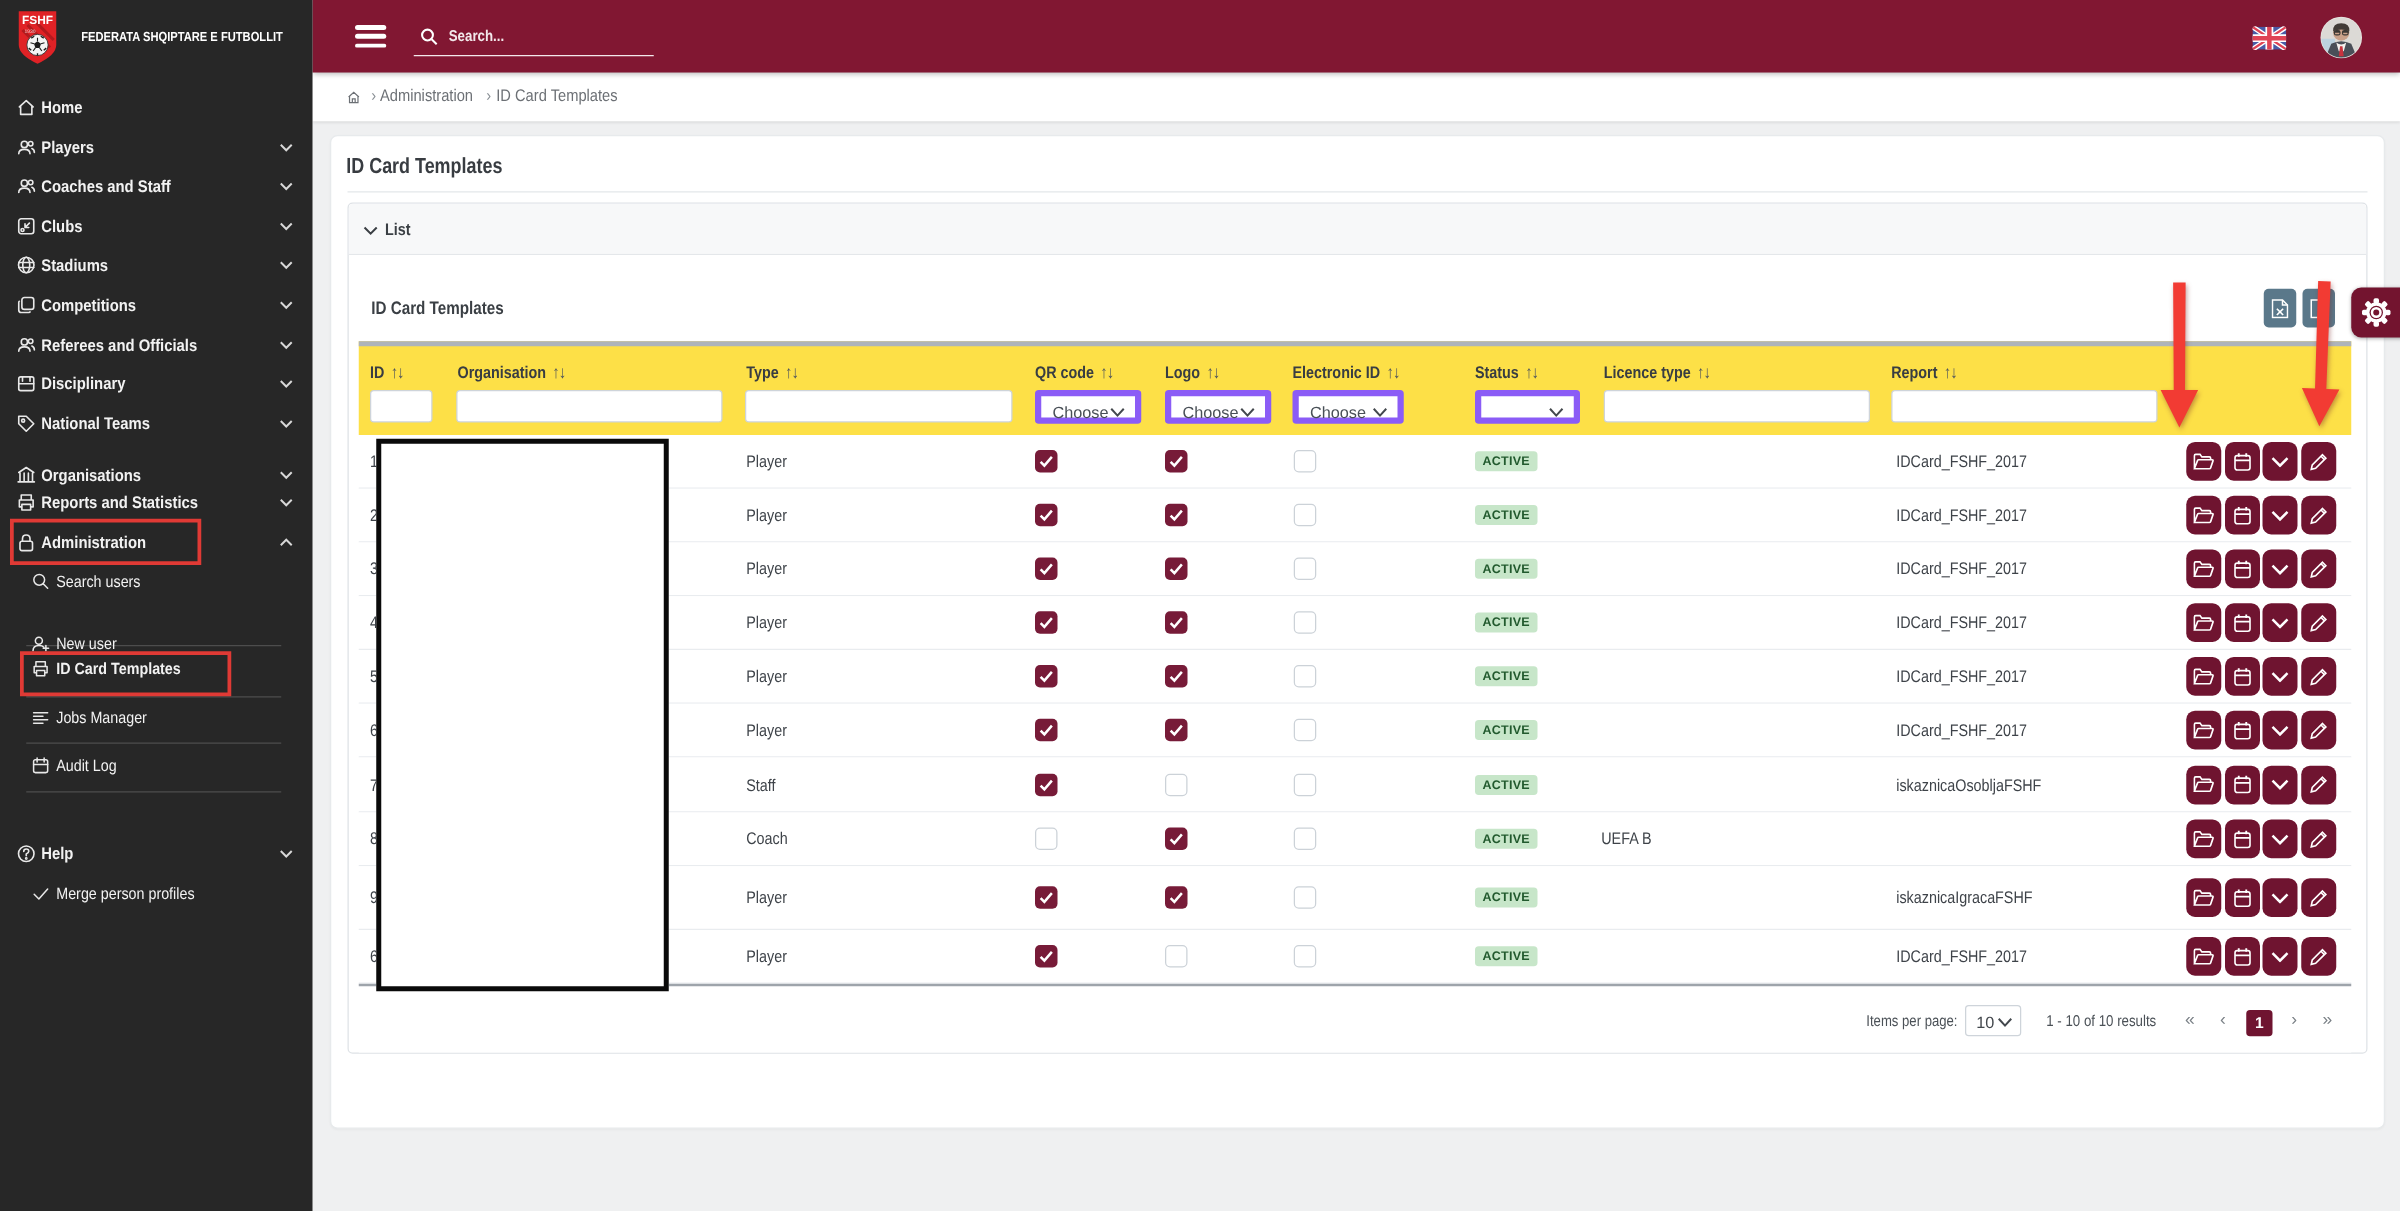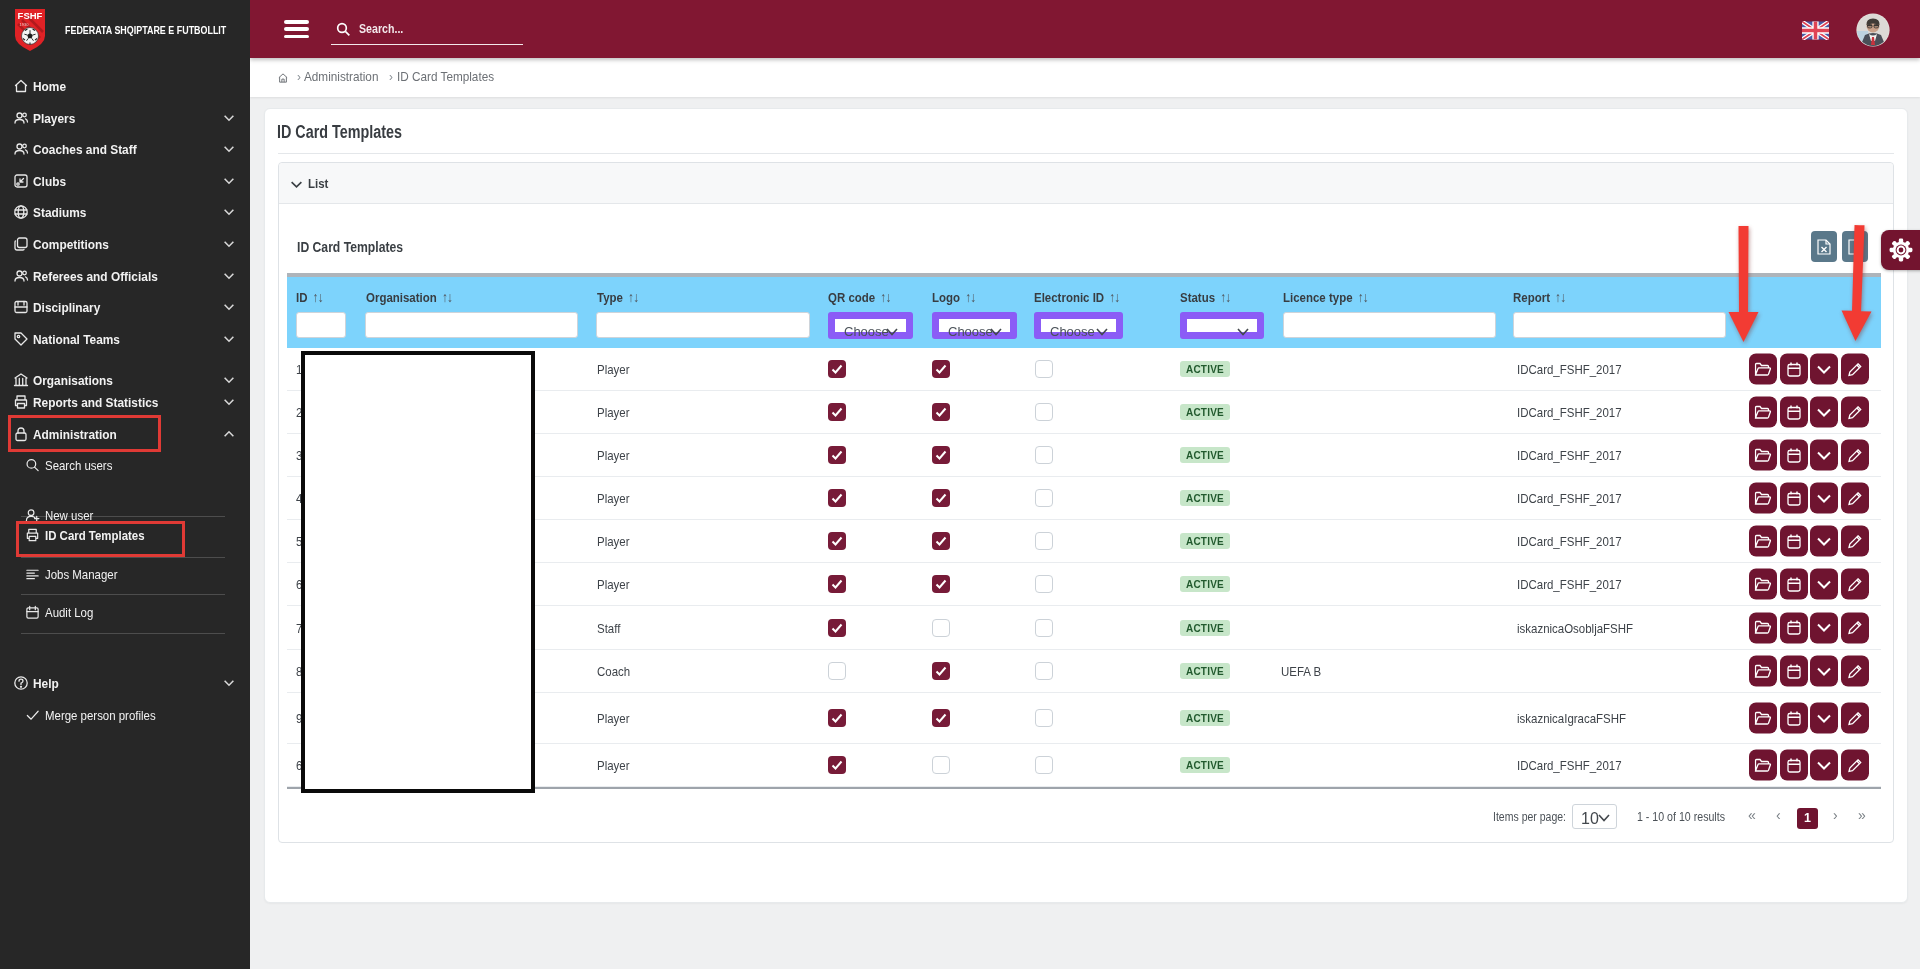--- a/index.html
+++ b/index.html
@@ -38,25 +38,25 @@
 #listpanel { position:absolute; left:13px; right:13px; top:53px; height:681px; border:1px solid #dee2e6; border-radius:4px; background:#fff; }
 #listhead { position:absolute; left:0; right:0; top:0; height:41px; background:#f7f8f9; border-bottom:1px solid #e4e7ea; border-radius:4px 4px 0 0; }
 #listhead .lb { position:absolute; left:29px; top:13px; font-weight:700; font-size:13.5px; color:#3a3f44; transform:scaleX(0.85); transform-origin:left top; }
 #savepanel { position:absolute; left:13px; right:13px; top:737px; height:43px; border:1px solid #dee2e6; border-radius:4px; background:#f7f8f9; }
 #savepanel .lb { position:absolute; left:28px; top:14px; font-weight:700; font-size:13.5px; color:#3a3f44; transform:scaleX(0.85); transform-origin:left top; }
 .expbtn { position:absolute; top:123px; width:26px; height:31px; background:#5a788a; border-radius:4px; }
 .expbtn svg { position:absolute; left:50%; top:50%; transform:translate(-50%,-50%); }
 
 
 #tbl { position:absolute; left:287px; top:273px; width:1594px; }
-#thead { position:relative; height:75px; background:#7dd3fc; border-top:4px solid #aeb4ba; }
+#thead { position:relative; height:75px; background:#fde047; border-top:4px solid #aeb4ba; }
 .hl { position:absolute; top:12px; font-weight:700; font-size:13.5px; color:#383d42; white-space:nowrap; transform:scaleX(0.85); transform-origin:left top; }
 .hl .sort { font-weight:400; color:#50555b; font-size:14px; margin-left:6px; letter-spacing:-1px; }
 .fin { position:absolute; top:35px; height:26px; background:#fff; border:1px solid #ced4da; border-radius:3px; }
-.fsel { position:absolute; top:35px; height:27px; background:#fff; border:7px solid #8b5cf6; border-radius:3px; color:#495057; font-size:13px; }
+.fsel { position:absolute; top:35px; height:27px; background:#fff; border:5px solid #8b5cf6; border-radius:3px; color:#495057; font-size:13px; }
 .fsel .tx { position:absolute; left:9px; top:5px; }
 .fsel svg { position:absolute; right:8px; top:9px; }
 .trow { position:relative; border-bottom:1px solid #e9ecef; background:#fff; }
 .trow .cell { position:absolute; top:50%; transform:translateY(-50%) scaleX(0.85); transform-origin:left center; white-space:nowrap; color:#3e4349; }
 .cb { position:absolute; top:50%; transform:translateY(-50%); width:18px; height:18px; border-radius:4px; }
 .cb.on { background:#771b38; }
 .cb.off { background:#fff; border:1.5px solid #ccd2d8; }
 .cb.on svg { position:absolute; left:2px; top:2px; }
 .badge { position:absolute; top:50%; transform:translateY(-50%); background:#c7e6c9; color:#225a2e; font-size:10px; font-weight:700; padding:3px 6px 2px; border-radius:3px; letter-spacing:0.2px; }
 .abtn { position:absolute; top:50%; transform:translateY(-50%); width:28px; height:31px; background:#6f1430; border-radius:7px; }
@@ -748,21 +748,21 @@
         </span>
         <span class="abtn" style="left:1554.1px;">
           <svg width="15" height="15" viewBox="0 0 15 15" fill="none" stroke="#fff" stroke-width="1.3">
             <path d="M10.5 1.8 L13.2 4.5 L5 12.7 L1.5 13.5 L2.3 10 Z M9.3 3 L12 5.7"></path>
           </svg>
         </span>
       </div>
       <div id="tblbottom">
         <span class="pgt r" style="left:1192px; width:87px; text-align:right;">Items per page:</span>
         <div id="pgsel">
-          <span style="position:absolute;left:8px;top:5px;color:#43484d;font-size:16px;">10</span>
+          <span style="position:absolute;left:8px;top:5px;color:#43484d;font-size:13px;">10</span>
           <svg style="position:absolute;right:6px;top:9px;" width="12" height="8" viewBox="0 0 12 8" fill="none" stroke="#43484d" stroke-width="1.6">
             <path d="M1 1 L6 6.5 L11 1"></path>
           </svg>
         </div>
         <span class="pgt l" style="left:1350px;">1 - 10 of 10 results</span>
         <span class="pgnav" style="left:1461px;">«</span>
         <span class="pgnav" style="left:1489px;">‹</span>
         <div id="pgone">1</div>
         <span class="pgnav" style="left:1546px;">›</span>
         <span class="pgnav" style="left:1571px;">»</span>

